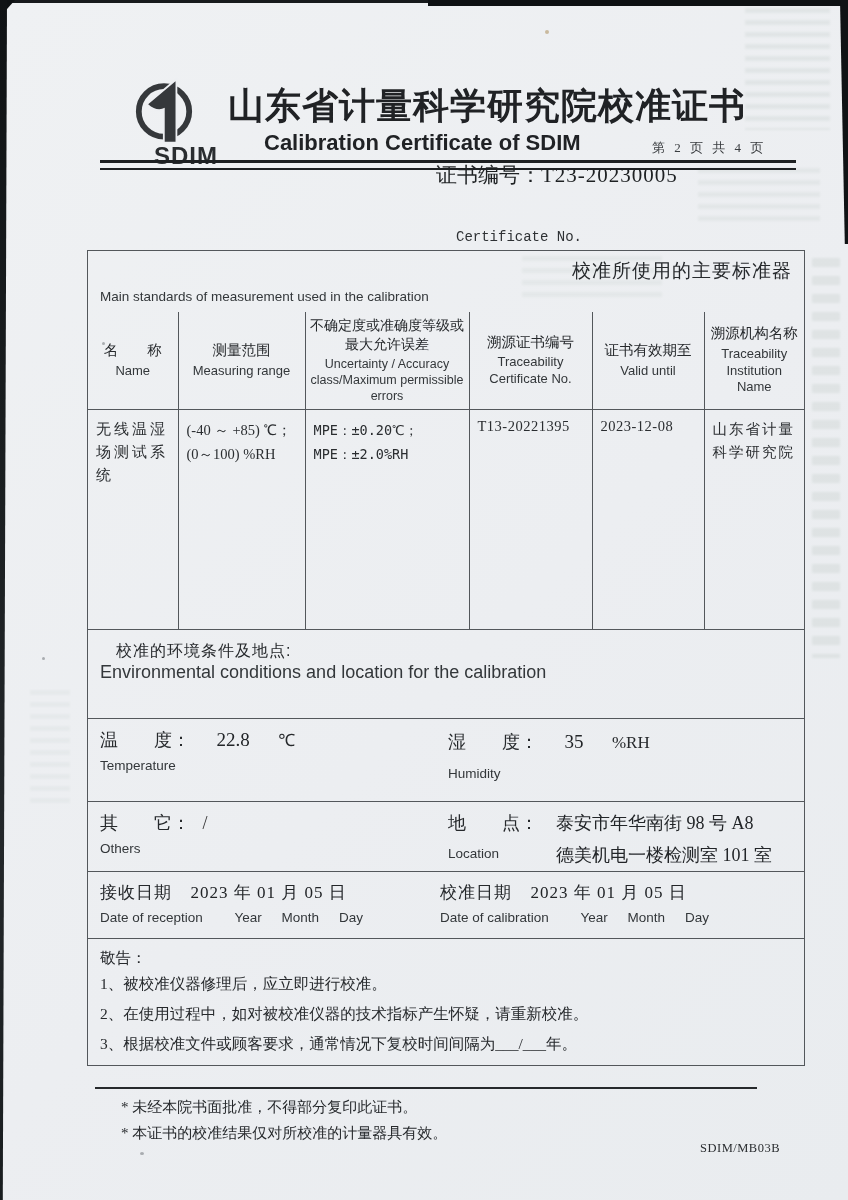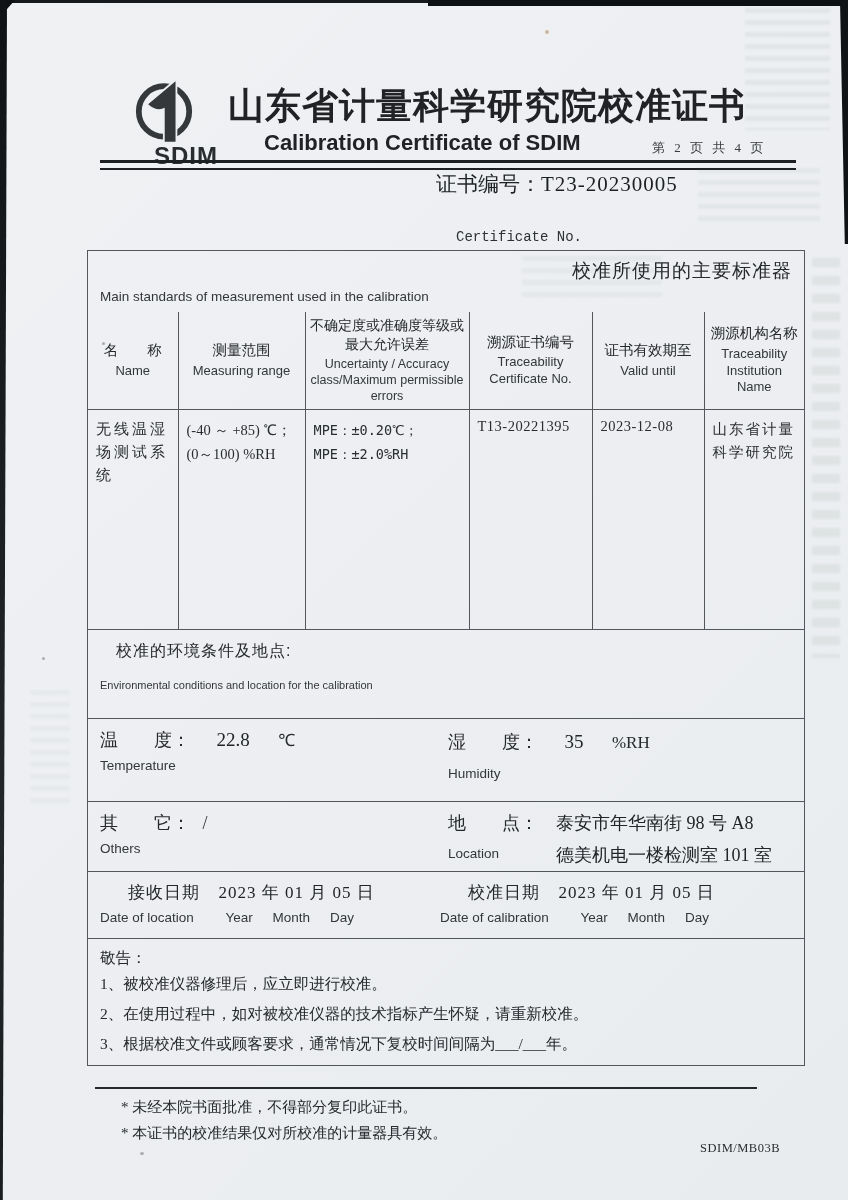--- a/index.html
+++ b/index.html
@@ -20,21 +20,21 @@
 
   
   .logo{position:absolute;left:110px;top:74px;width:108px;text-align:right;}
   .logo svg{display:block;margin:0 auto;}
   .logo-text{font-size:24px;font-weight:bold;letter-spacing:1px;color:#2a2d30;margin-top:-4px;font-family:"Liberation Sans",sans-serif;}
   .title-zh{position:absolute;left:228px;top:82px;font-size:36px;font-weight:600;font-family:Liberation Serif, serif;color:#202225;letter-spacing:1px;white-space:nowrap;}
   .title-en{position:absolute;left:264px;top:130px;font-size:22px;font-weight:bold;color:#202225;white-space:nowrap;}
   .page-indicator{position:absolute;left:652px;top:139px;font-size:13px;font-family:"Liberation Serif",serif;color:#3a3d40;letter-spacing:3px;white-space:nowrap;}
   .header-rule{position:absolute;left:100px;top:160px;width:696px;height:5px;border-top:3px solid #1d2022;border-bottom:2px solid #1d2022;}
 
-  .cert-line{position:absolute;left:436px;top:170px;font-size:21px;font-family:"Liberation Serif",serif;color:#1e2123;white-space:nowrap;}
+  .cert-line{position:absolute;left:436px;top:161px;font-size:21px;font-family:"Liberation Serif",serif;color:#1e2123;white-space:nowrap;}
   .cert-line .num{letter-spacing:1px;}
   .cert-en{position:absolute;left:456px;top:229px;font-size:14px;color:#2e3134;font-family:Liberation Mono, monospace;}
 
   
   .main-box{position:absolute;left:87px;top:250px;width:716px;height:814px;border:1px solid #53575b;background:transparent;}
   .sec{border-top:1px solid #53575b;}
   .sec:first-child{border-top:none;}
 
   .sec-title{height:61px;box-sizing:border-box;padding:7px 12px 0 12px;}
   .sec-title .zh{font-size:19px;color:#26292c;letter-spacing:1px;text-align:right;}
@@ -48,41 +48,41 @@
   table.tbl td{height:220px;vertical-align:top;padding:8px 8px;}
   .val{font-family:"Liberation Serif",serif;color:#2a2d30;}
   td .name-val{font-size:15px;letter-spacing:3px;line-height:1.55;}
   td .range-val{font-size:14.5px;line-height:1.7;}
   td .mpe-val{font-family:"DejaVu Sans Mono",monospace;font-size:13.5px;line-height:1.8;}
   td .trace-val,td .valid-val{font-size:14.5px;letter-spacing:.5px;}
   td .inst-val{font-size:14.5px;letter-spacing:2px;line-height:1.65;}
 
   .env-title{height:89px;box-sizing:border-box;padding:11px 12px 0 12px;}
   .env-title .zh{font-size:16px;color:#26292c;letter-spacing:1px;margin-left:16px;}
-  .env-title .en{font-size:11px;color:#33373a;margin-top:17px;}
+  .env-title .en{font-size:18px;color:#33373a;}
 
   .row-flex{display:flex;box-sizing:border-box;padding:9px 14px 0 12px;}
   .cond-row{height:83px;}
   .cond-left{width:348px;}
   .cond-right{flex:1;padding-top:2px;}
   .lab-zh{font-size:18px;color:#26292c;}
   .big-val{font-family:"Liberation Serif",serif;font-size:19px;color:#222528;margin-left:22px;text-align:center;}
   .unit{font-family:"Liberation Serif",serif;font-size:17px;color:#26292c;margin-left:24px;}
   .lab-en{font-size:13.5px;color:#33373a;margin-top:6px;}
 
   .other-row{height:70px;}
   .other-left{width:348px;}
   .other-left .slash{font-family:"Liberation Serif",serif;font-size:18px;margin-left:8px;}
   .loc-grid{flex:1;display:grid;grid-template-columns:108px 1fr;row-gap:4px;}
   .loc-grid .v{font-family:"Liberation Serif",serif;font-size:18px;color:#222528;white-space:nowrap;}
   .loc-grid .lab-en{margin-top:3px;}
 
   .dates-row{height:67px;}
   .date-block.left{width:340px;}
-  .date-lab{font-size:17px;color:#26292c;letter-spacing:1px;margin-left:28px;}
+  .date-lab{font-size:17px;color:#26292c;letter-spacing:1px;}
   .date-val{font-family:"Liberation Serif",serif;font-size:17px;color:#222528;margin-left:14px;letter-spacing:1px;}
   .date-en{font-size:13.5px;color:#33373a;margin-top:6px;}
   .date-en .units{margin-left:28px;word-spacing:16px;}
 
   .notice{height:132px;box-sizing:border-box;padding:9px 14px 0 12px;font-family:"Liberation Serif",serif;color:#26292c;}
   .notice .n-title{font-size:15.5px;}
   .notice .n-item{font-size:15.5px;line-height:1.93;}
 
   
   .footer-rule{position:absolute;left:95px;top:1087px;width:662px;height:2px;background:#26292c;}
@@ -237,21 +237,21 @@
       </div>
     </div>
 
     <div class="sec row-flex dates-row">
       <div class="date-block left">
         <div>
           <span class="date-lab">接收日期</span>
           <span class="date-val">2023 年 01 月 05 日</span>
         </div>
         <div class="date-en">
-          <span>Date of location</span>
+          <span>Date of reception</span>
           <span class="units">Year Month Day</span>
         </div>
       </div>
       <div class="date-block">
         <div>
           <span class="date-lab">校准日期</span>
           <span class="date-val">2023 年 01 月 05 日</span>
         </div>
         <div class="date-en">
           <span>Date of calibration</span>

